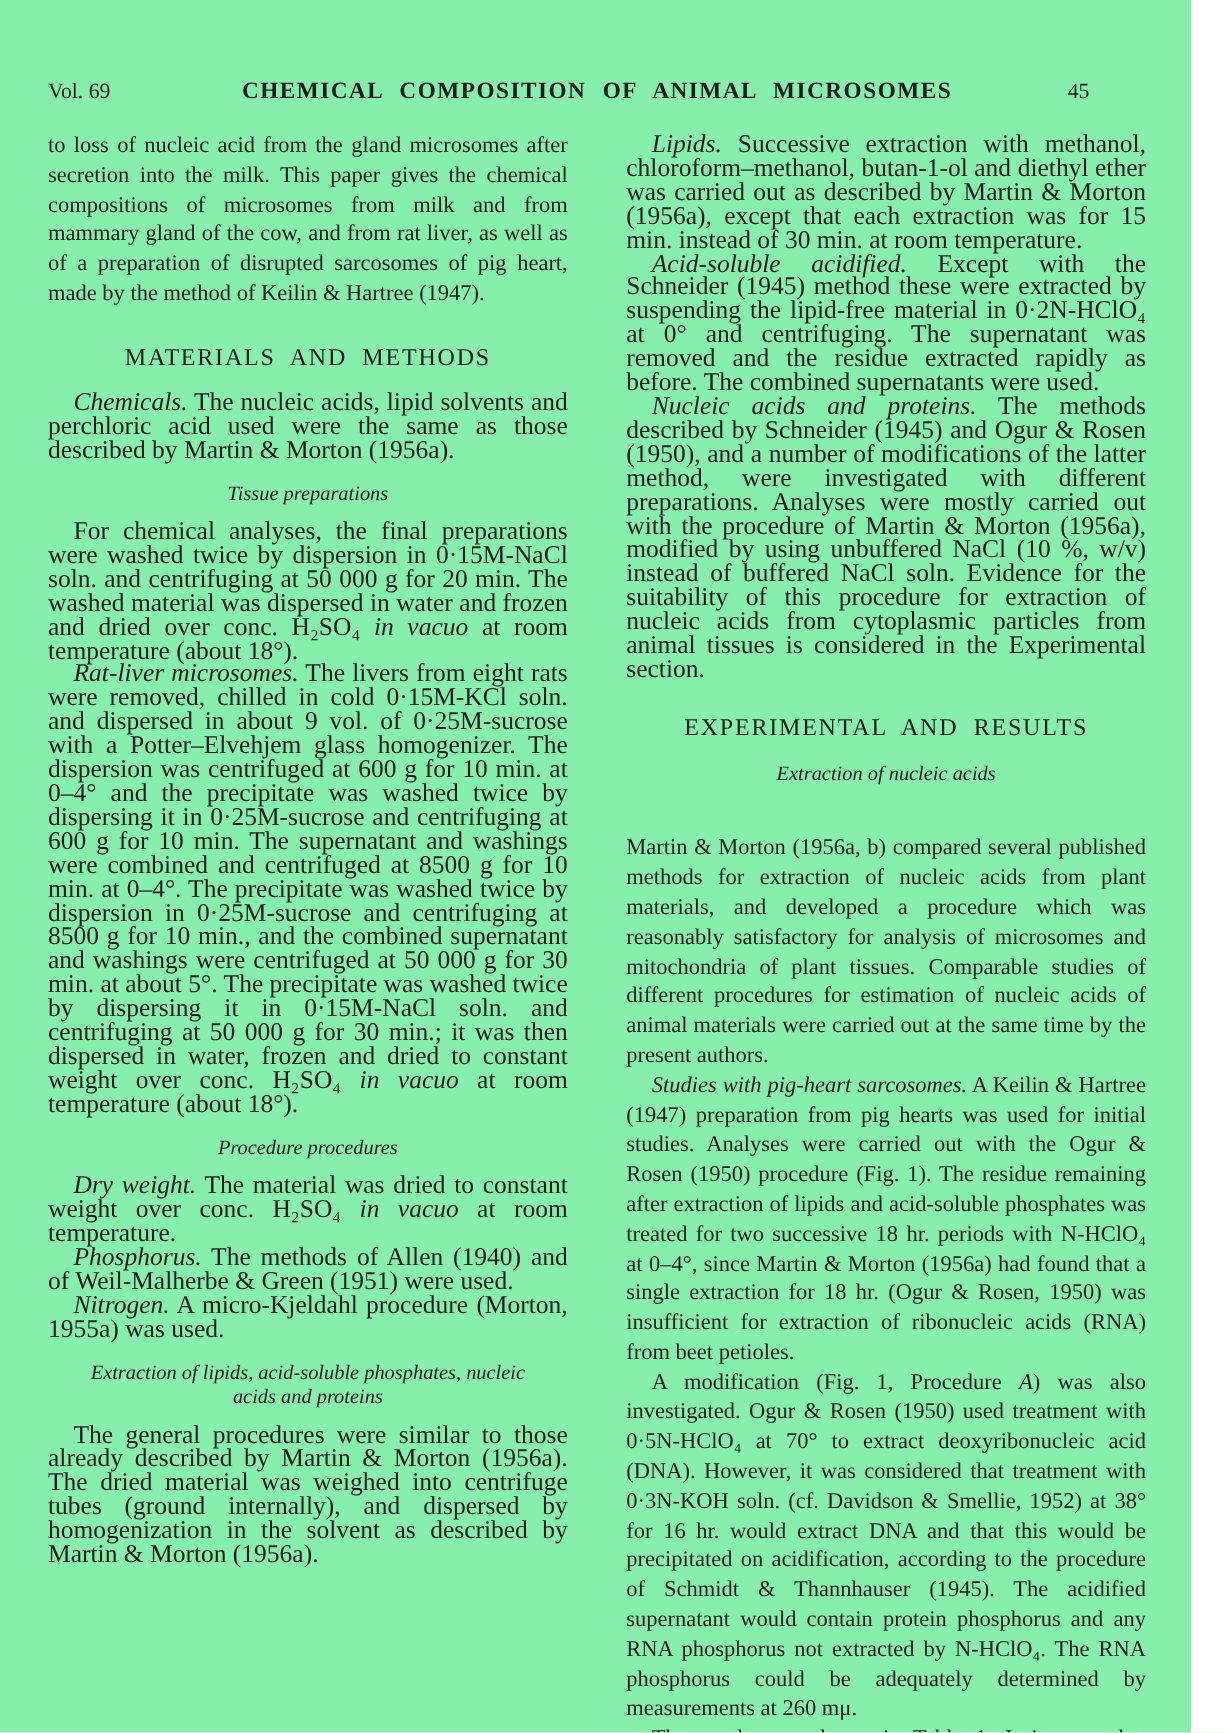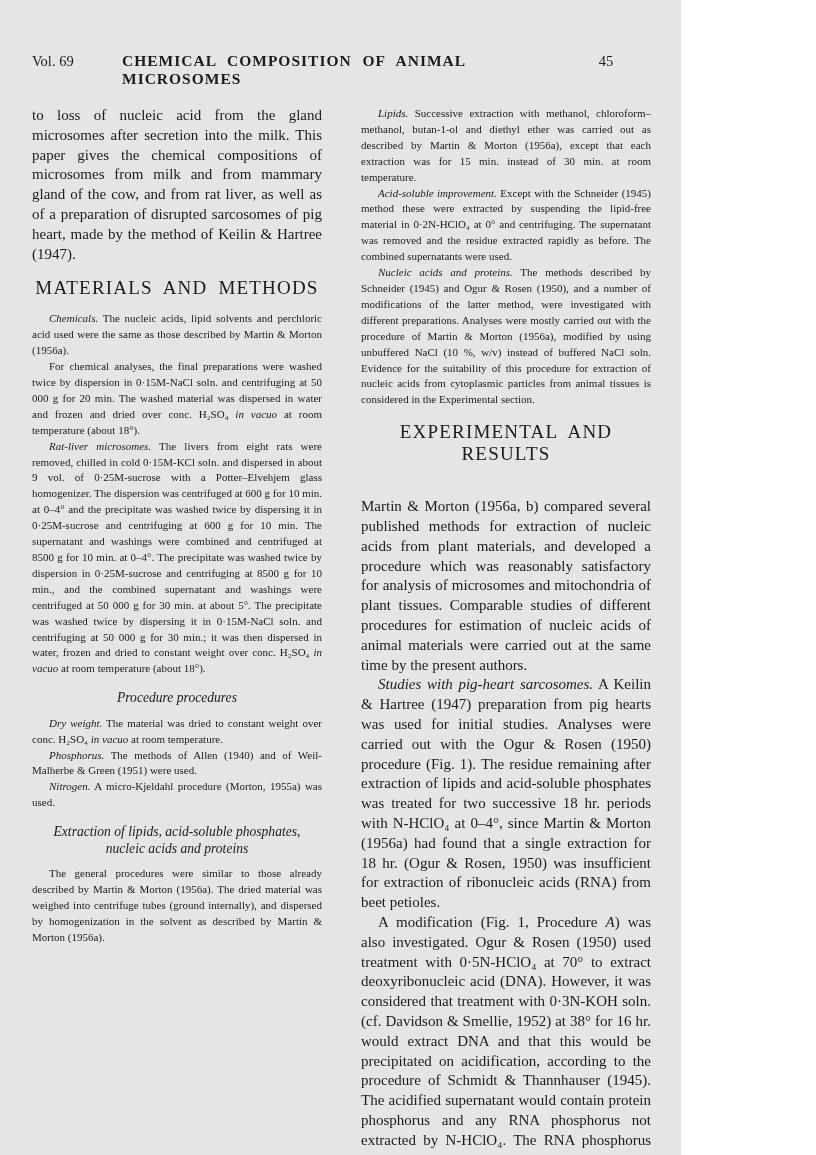--- a/index.html
+++ b/index.html
@@ -1,58 +1,59 @@
 <!DOCTYPE html>
 <html lang="en"><head>
 <meta charset="utf-8">
 <style>
   html,body{margin:0;padding:0;background:#ffffff;}
   .page{
-    width:681px;height:1155px;
-    background:#e5e5e5;
+    width:794px;height:1155px;
+    background:#86efac;
     color:#1b1b1b;
     font-family:"Liberation Serif","DejaVu Serif",serif;
     padding:52px 30px 0 32px;
     box-sizing:border-box;
     overflow:hidden;
   }
   .pagehead{
     display:grid;
     grid-template-columns:90px 1fr 90px;
     align-items:baseline;
     margin-bottom:18px;
   }
   .vol{font-size:14.5px;text-align:left;}
   .runtitle{
     font-size:15.5px;
+    text-align:center;
     font-weight:bold;
     letter-spacing:1px;
     word-spacing:6px;
   }
   .pagenum{font-size:14.5px;text-align:center;}
   .columns{
     display:flex;
     gap:39px;
   }
   .col{
     flex:1 1 0;
     text-align:justify;
     min-width:0;
   }
   .para{text-indent:17px;}
   .para.noindent{text-indent:0;margin-top:32px;}
   .para.large{font-size:15px;line-height:19.8px;}
-  .para.small{font-size:11px;line-height:15.9px;}
+  .para.small{font-size:17px;line-height:15.9px;}
   .heading{
     text-align:center;
     text-indent:0;
-    font-size:19px;
+    font-size:16px;
     letter-spacing:1.2px;
     word-spacing:5px;
-    margin:13px 0 12px 0;
+    margin:23px 0 12px 0;
   }
   .subheading{
     text-align:center;
     text-indent:0;
     font-style:italic;
     font-size:13.6px;
     line-height:16.5px;
     margin:13px 18px 9px 18px;
   }
   .col > :first-child{margin-top:0;}
@@ -67,34 +68,36 @@
     <span class="vol">Vol. 69</span>
     <span class="runtitle">CHEMICAL COMPOSITION OF ANIMAL MICROSOMES</span>
     <span class="pagenum">45</span>
   </div>
 
   <div class="columns">
     <div class="col">
         <div class="para large noindent"><span>to loss of nucleic acid from the gland microsomes after secretion into the milk. This paper gives the chemical compositions of microsomes from milk and from mammary gland of the cow, and from rat liver, as well as of a preparation of disrupted sarcosomes of pig heart, made by the method of Keilin &amp; Hartree (1947).</span></div>
         <div class="heading">MATERIALS AND METHODS</div>
         <div class="para small"><span class="it">Chemicals.</span><span> The nucleic acids, lipid solvents and perchloric acid used were the same as those described by Martin &amp; Morton (1956a).</span></div>
+        <div class="subheading">Tissue preparations</div>
         <div class="para small"><span>For chemical analyses, the final preparations were washed twice by dispersion in 0·15M-NaCl soln. and centrifuging at 50 000 g for 20 min. The washed material was dispersed in water and frozen and dried over conc. H₂SO₄ </span><span class="it">in vacuo</span><span> at room temperature (about 18°).</span></div>
         <div class="para small"><span class="it">Rat-liver microsomes.</span><span> The livers from eight rats were removed, chilled in cold 0·15M-KCl soln. and dispersed in about 9 vol. of 0·25M-sucrose with a Potter–Elvehjem glass homogenizer. The dispersion was centrifuged at 600 g for 10 min. at 0–4° and the precipitate was washed twice by dispersing it in 0·25M-sucrose and centrifuging at 600 g for 10 min. The supernatant and washings were combined and centrifuged at 8500 g for 10 min. at 0–4°. The precipitate was washed twice by dispersion in 0·25M-sucrose and centrifuging at 8500 g for 10 min., and the combined supernatant and washings were centrifuged at 50 000 g for 30 min. at about 5°. The precipitate was washed twice by dispersing it in 0·15M-NaCl soln. and centrifuging at 50 000 g for 30 min.; it was then dispersed in water, frozen and dried to constant weight over conc. H₂SO₄ </span><span class="it">in vacuo</span><span> at room temperature (about 18°).</span></div>
         <div class="subheading">Procedure procedures</div>
         <div class="para small"><span class="it">Dry weight.</span><span> The material was dried to constant weight over conc. H₂SO₄ </span><span class="it">in vacuo</span><span> at room temperature.</span></div>
         <div class="para small"><span class="it">Phosphorus.</span><span> The methods of Allen (1940) and of Weil-Malherbe &amp; Green (1951) were used.</span></div>
         <div class="para small"><span class="it">Nitrogen.</span><span> A micro-Kjeldahl procedure (Morton, 1955a) was used.</span></div>
         <div class="subheading">Extraction of lipids, acid-soluble phosphates, nucleic acids and proteins</div>
         <div class="para small"><span>The general procedures were similar to those already described by Martin &amp; Morton (1956a). The dried material was weighed into centrifuge tubes (ground internally), and dispersed by homogenization in the solvent as described by Martin &amp; Morton (1956a).</span></div>
       </div>
     <div class="col">
         <div class="para small"><span class="it">Lipids.</span><span> Successive extraction with methanol, chloroform–methanol, butan-1-ol and diethyl ether was carried out as described by Martin &amp; Morton (1956a), except that each extraction was for 15 min. instead of 30 min. at room temperature.</span></div>
-        <div class="para small"><span class="it">Acid-soluble improvement.</span><span> Except with the Schneider (1945) method these were extracted by suspending the lipid-free material in 0·2N-HClO₄ at 0° and centrifuging. The supernatant was removed and the residue extracted rapidly as before. The combined supernatants were used.</span></div>
+        <div class="para small"><span class="it">Acid-soluble acidified.</span><span> Except with the Schneider (1945) method these were extracted by suspending the lipid-free material in 0·2N-HClO₄ at 0° and centrifuging. The supernatant was removed and the residue extracted rapidly as before. The combined supernatants were used.</span></div>
         <div class="para small"><span class="it">Nucleic acids and proteins.</span><span> The methods described by Schneider (1945) and Ogur &amp; Rosen (1950), and a number of modifications of the latter method, were investigated with different preparations.  Analyses were mostly carried out with the procedure of Martin &amp; Morton (1956a), modified by using unbuffered NaCl (10 %, w/v) instead of buffered NaCl soln.  Evidence for the suitability of this procedure for extraction of nucleic acids from cytoplasmic particles from animal tissues is considered in the Experimental section.</span></div>
         <div class="heading">EXPERIMENTAL AND RESULTS</div>
+        <div class="subheading">Extraction of nucleic acids</div>
         <div class="para large noindent"><span>Martin &amp; Morton (1956a, b) compared several published methods for extraction of nucleic acids from plant materials, and developed a procedure which was reasonably satisfactory for analysis of microsomes and mitochondria of plant tissues. Comparable studies of different procedures for estimation of nucleic acids of animal materials were carried out at the same time by the present authors.</span></div>
         <div class="para large"><span class="it">Studies with pig-heart sarcosomes.</span><span> A Keilin &amp; Hartree (1947) preparation from pig hearts was used for initial studies.  Analyses were carried out with the Ogur &amp; Rosen (1950) procedure (Fig. 1). The residue remaining after extraction of lipids and acid-soluble phosphates was treated for two successive 18 hr. periods with N-HClO₄ at 0–4°, since Martin &amp; Morton (1956a) had found that a single extraction for 18 hr. (Ogur &amp; Rosen, 1950) was insufficient for extraction of ribonucleic acids (RNA) from beet petioles.</span></div>
         <div class="para large"><span>A modification (Fig. 1, Procedure </span><span class="it">A</span><span>) was also investigated.  Ogur &amp; Rosen (1950) used treatment with 0·5N-HClO₄ at 70° to extract deoxyribonucleic acid (DNA).  However, it was considered that treatment with 0·3N-KOH soln. (cf. Davidson &amp; Smellie, 1952) at 38° for 16 hr. would extract DNA and that this would be precipitated on acidification, according to the procedure of Schmidt &amp; Thannhauser (1945). The acidified supernatant would contain protein phosphorus and any RNA phosphorus not extracted by N-HClO₄. The RNA phosphorus could be adequately determined by measurements at 260 mμ.</span></div>
         <div class="para large"><span>The results are shown in Table 1.  It is seen that Procedure </span><span class="it">A</span><span> gave little improvement on the results obtained with the Ogur &amp; Rosen (1950)</span></div>
       </div>
   </div>
 
 </div>
 
 </body></html>

